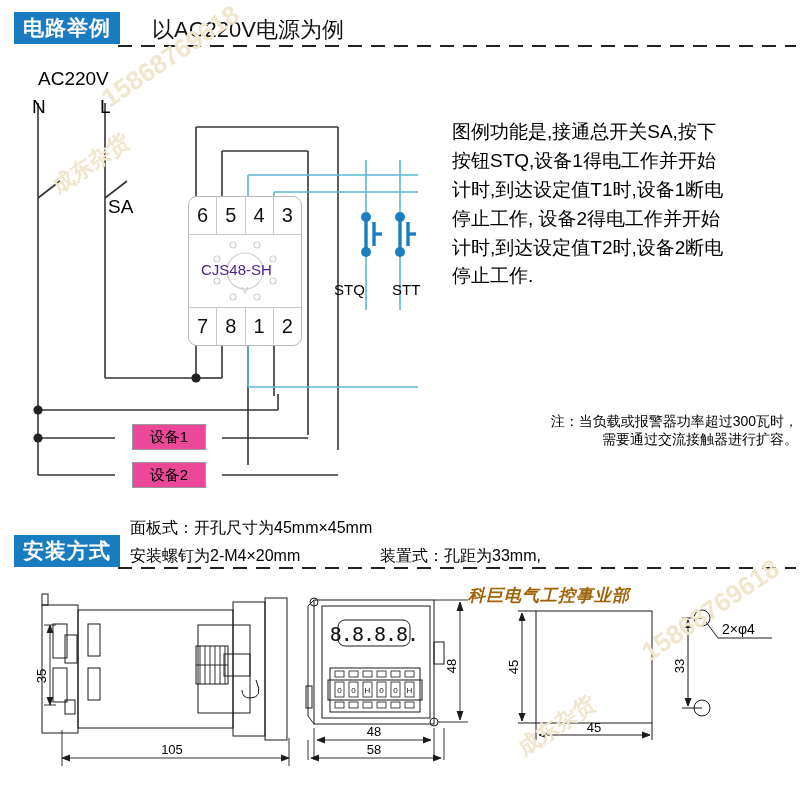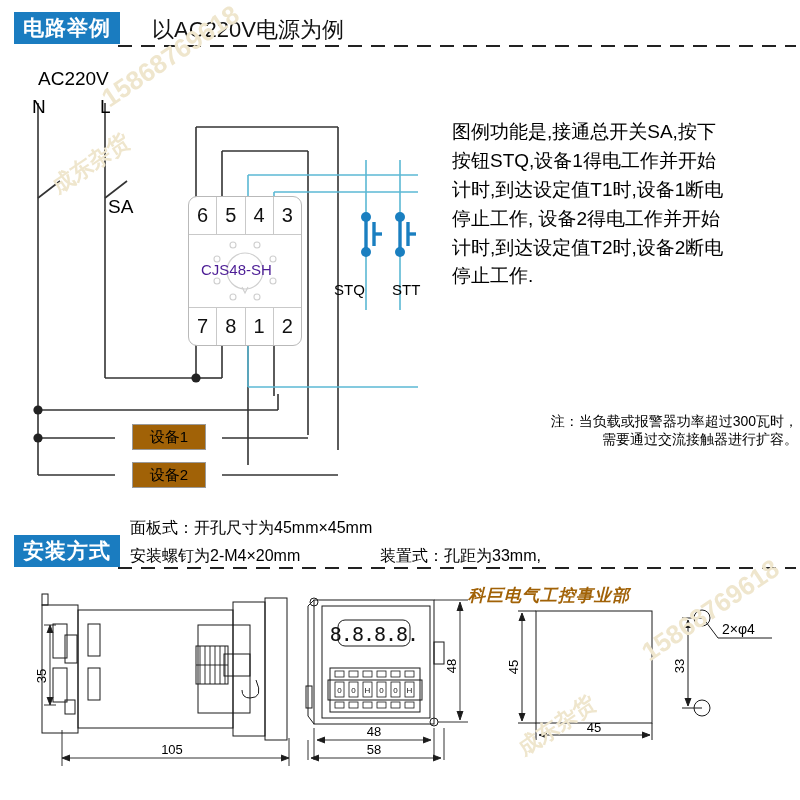--- a/index.html
+++ b/index.html
@@ -17,21 +17,21 @@
   
   .desc{position:absolute;color:#000;line-height:1.52;white-space:pre-line;}
   .note{position:absolute;color:#000;line-height:1.30;white-space:pre-line;}
   .instl{position:absolute;color:#000;line-height:1.45;white-space:pre;}
 
   
   .lbl{position:absolute;white-space:nowrap;color:#000;}
   .lbl-cyan{color:#4c1d95;}
 
   
-  .devbox{position:absolute;border:1px solid #9a9a9a;background:#a16207;
+  .devbox{position:absolute;border:1px solid #9a9a9a;background:#ec4899;
           display:flex;align-items:center;justify-content:center;
           font-size:15px;color:#000;}
 
   
   .relay{position:absolute;border:1px solid #b9b9b9;border-radius:9px;background:#fff;}
   .relay-row{position:absolute;left:0;width:100%;display:flex;}
   .pin{flex:1;border-right:1px solid #c9c9c9;display:flex;align-items:center;
        justify-content:center;font-size:20px;color:#111;}
   .pin:last-child{border-right:none;}
 

